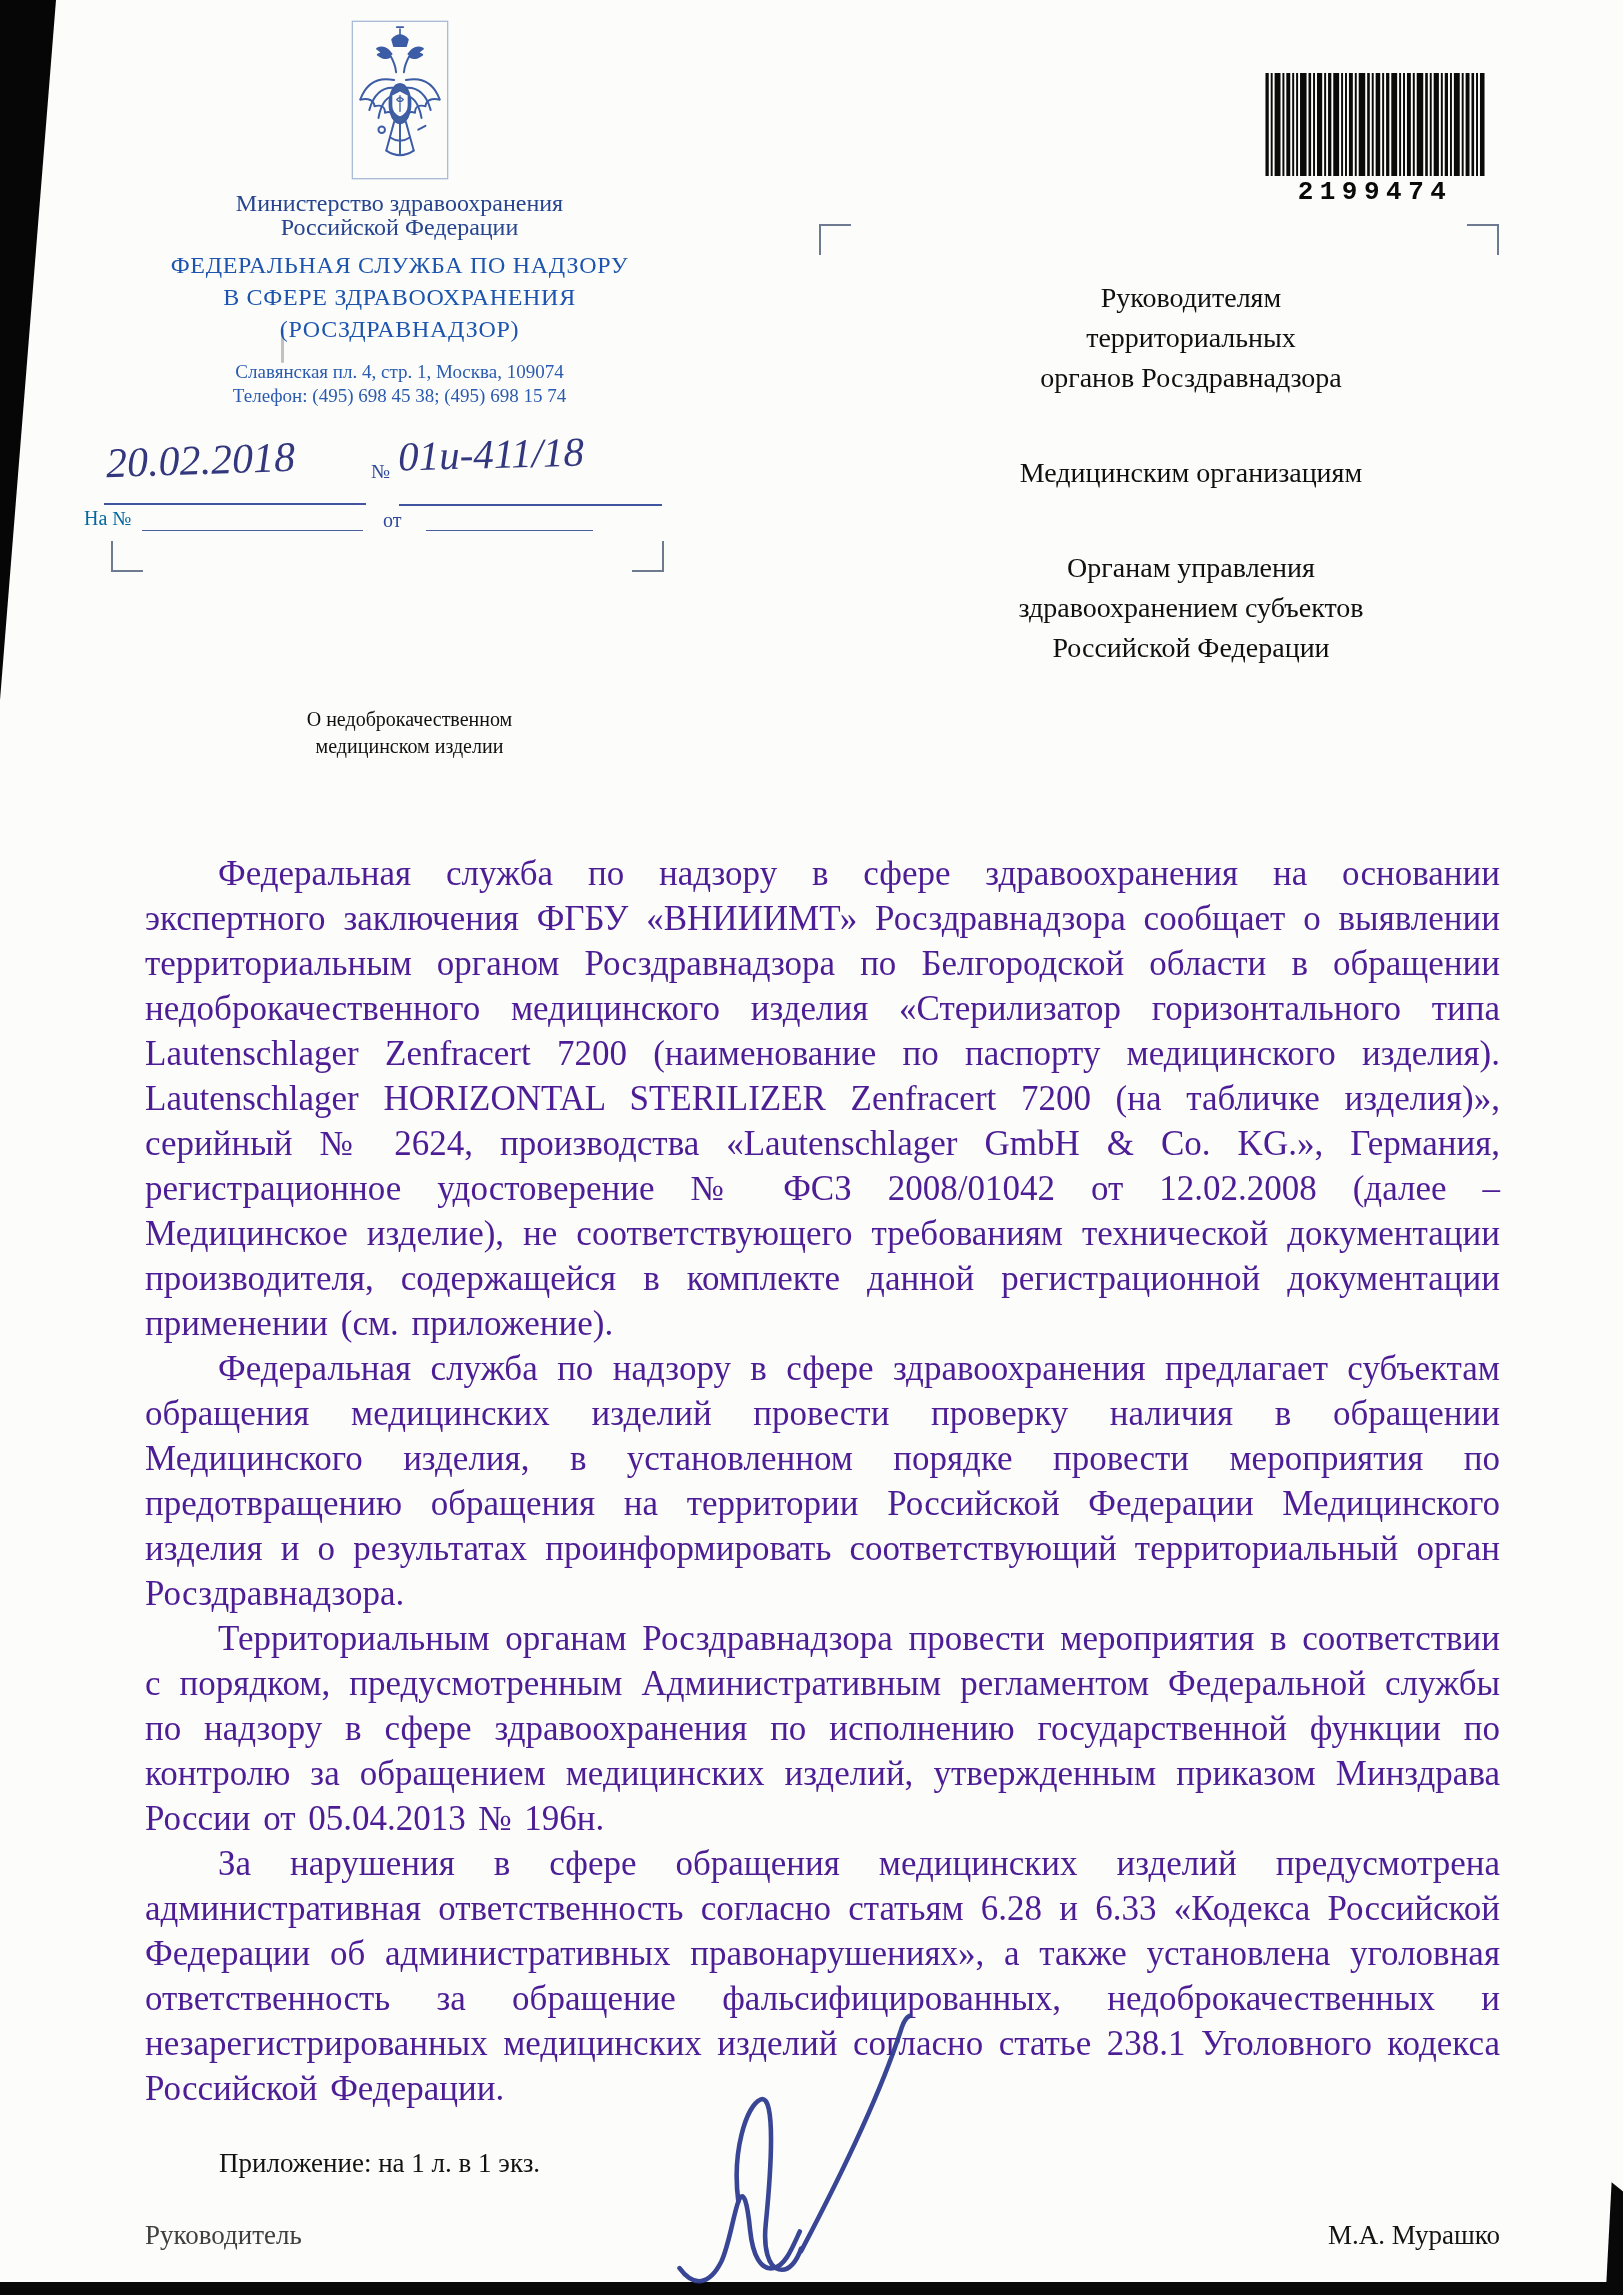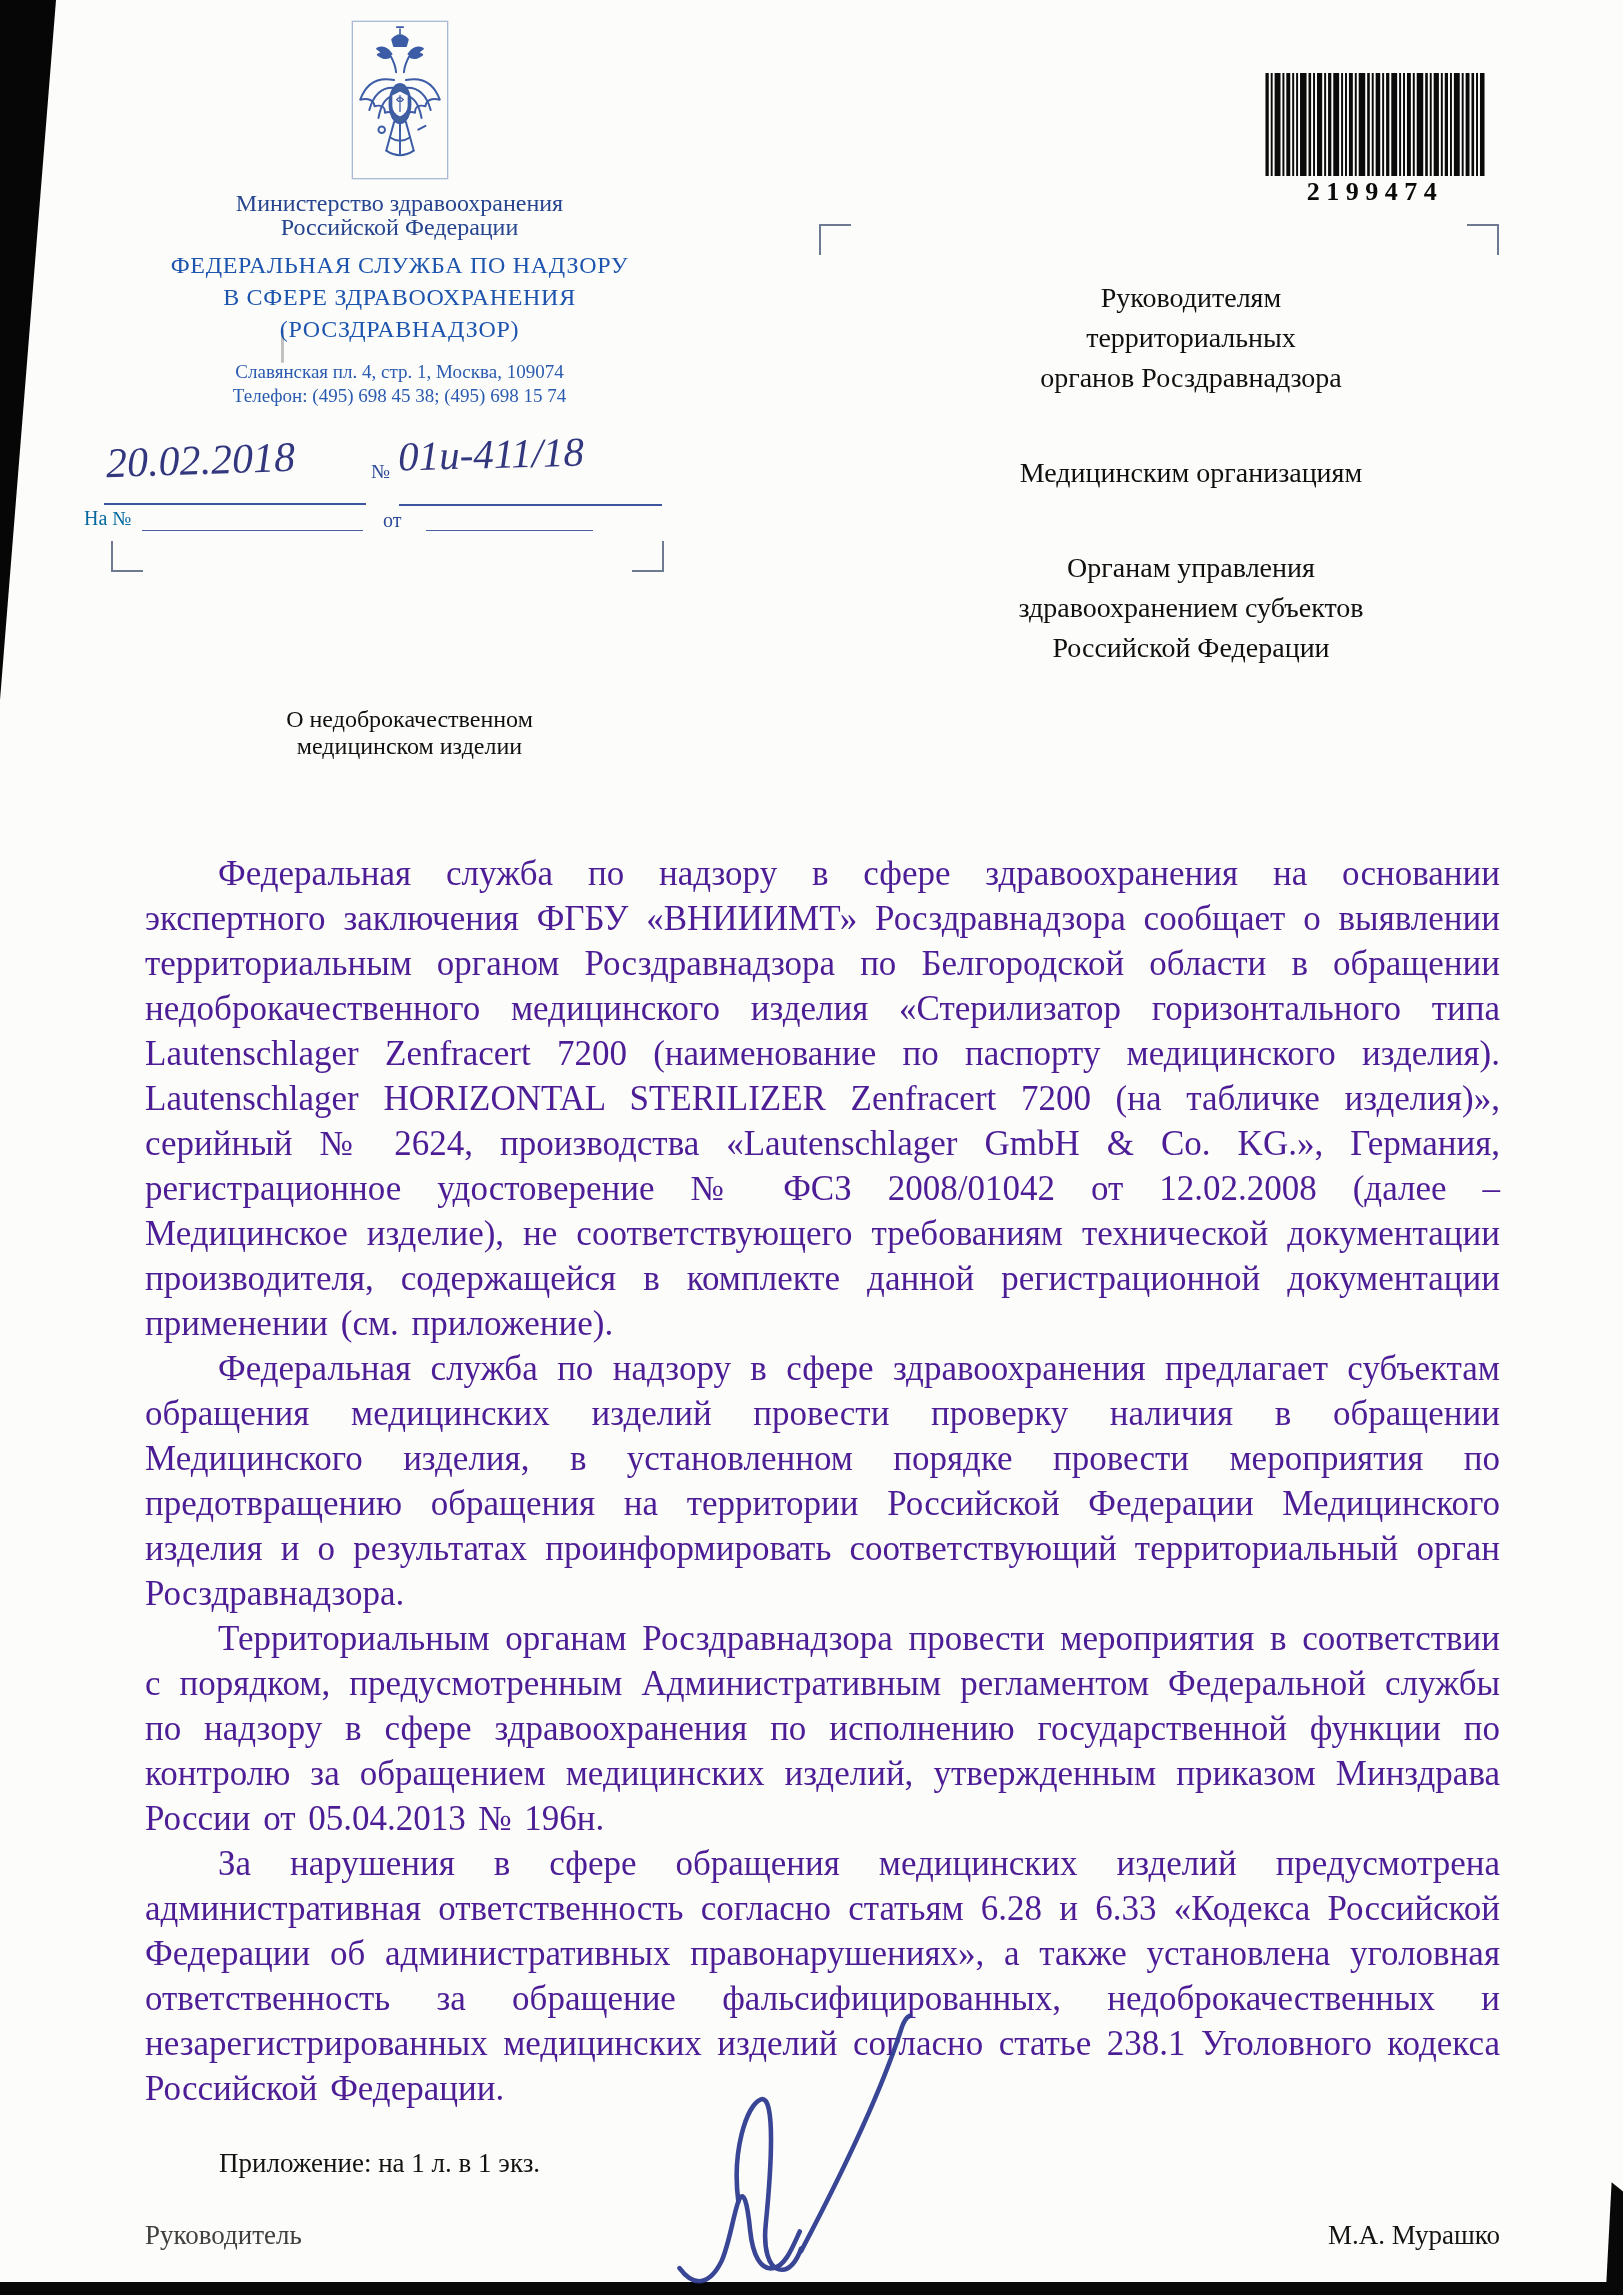--- a/index.html
+++ b/index.html
@@ -42,30 +42,30 @@
   
   .cmark{width:30px;height:29px;border:0 solid #6e7a90}
   .cm-bl{left:111px;top:541px;border-left-width:2px;border-bottom-width:2px}
   .cm-br{left:632px;top:541px;border-right-width:2px;border-bottom-width:2px}
   .cm-tl2{left:819px;top:224px;border-left-width:2px;border-top-width:2px}
   .cm-tr2{left:1467px;top:224px;border-right-width:2px;border-top-width:2px}
 
   
   .barcode{left:1265px;top:73px;width:220px;text-align:center}
   .barcode svg{display:block}
-  .barcode-digits{margin-top:1.3px;font-family:Liberation Serif, serif;font-weight:bold;
+  .barcode-digits{margin-top:1.3px;font-family:Liberation Mono, monospace;font-weight:bold;
     font-size:26px;letter-spacing:6.5px;color:#0a0a0a}
 
   
   .recipients{left:877px;top:278px;width:628px;text-align:center;font-size:28px;line-height:40px;color:#101010}
   .recipient-group{margin-bottom:55px}
   .recipient-group div{white-space:nowrap}
 
   
-  .subject{left:262px;top:706px;width:295px;text-align:center;font-size:24px;line-height:27px;color:#101010}
+  .subject{left:262px;top:706px;width:295px;text-align:center;font-size:20px;line-height:27px;color:#101010}
 
   
   .body-text{left:145px;top:851px;width:1355px;font-size:35px;line-height:45px;text-align:justify;color:#4c1d95}
   .body-text p{margin:0;text-indent:73px;word-spacing:3.9px}
 
   .attachment{left:219px;top:2148px;font-size:27px;color:#131313}
   .signoff-title{left:145px;top:2220px;font-size:27px;color:#404040}
   .signoff-name{left:1237px;top:2220px;width:263px;text-align:right;font-size:27px;color:#131313}
 
   .signature{left:661px;top:2008px;width:288px;height:281px}

